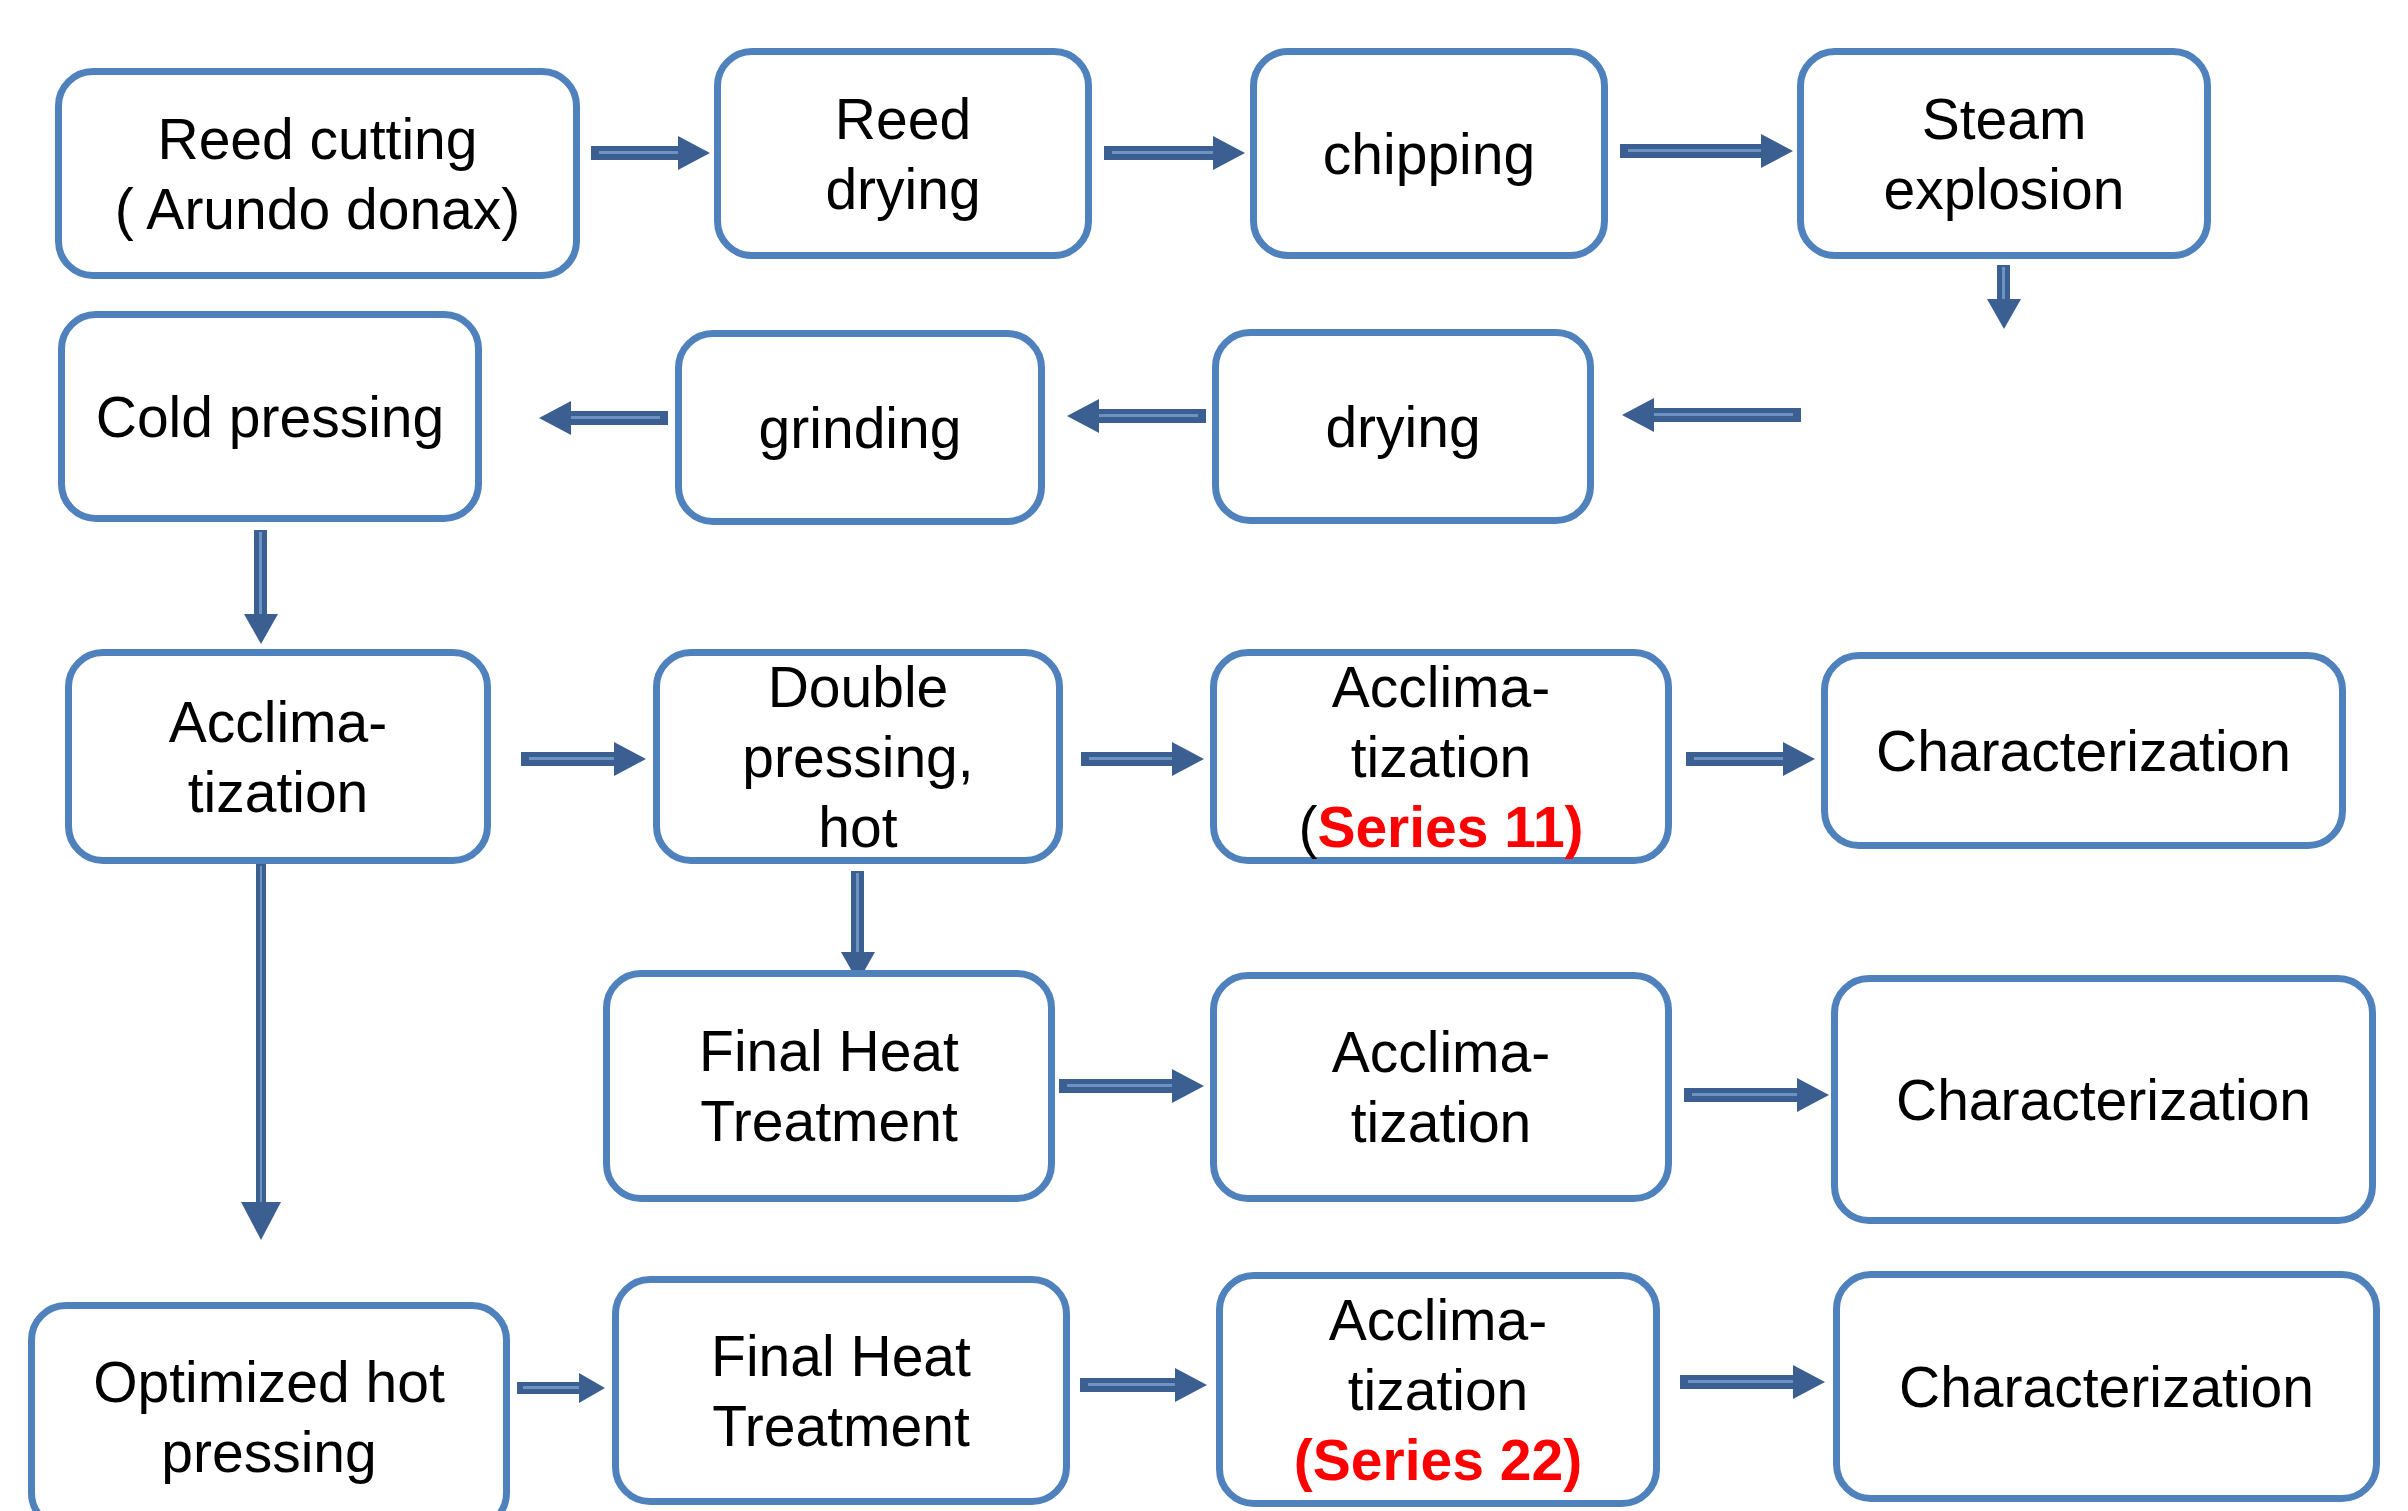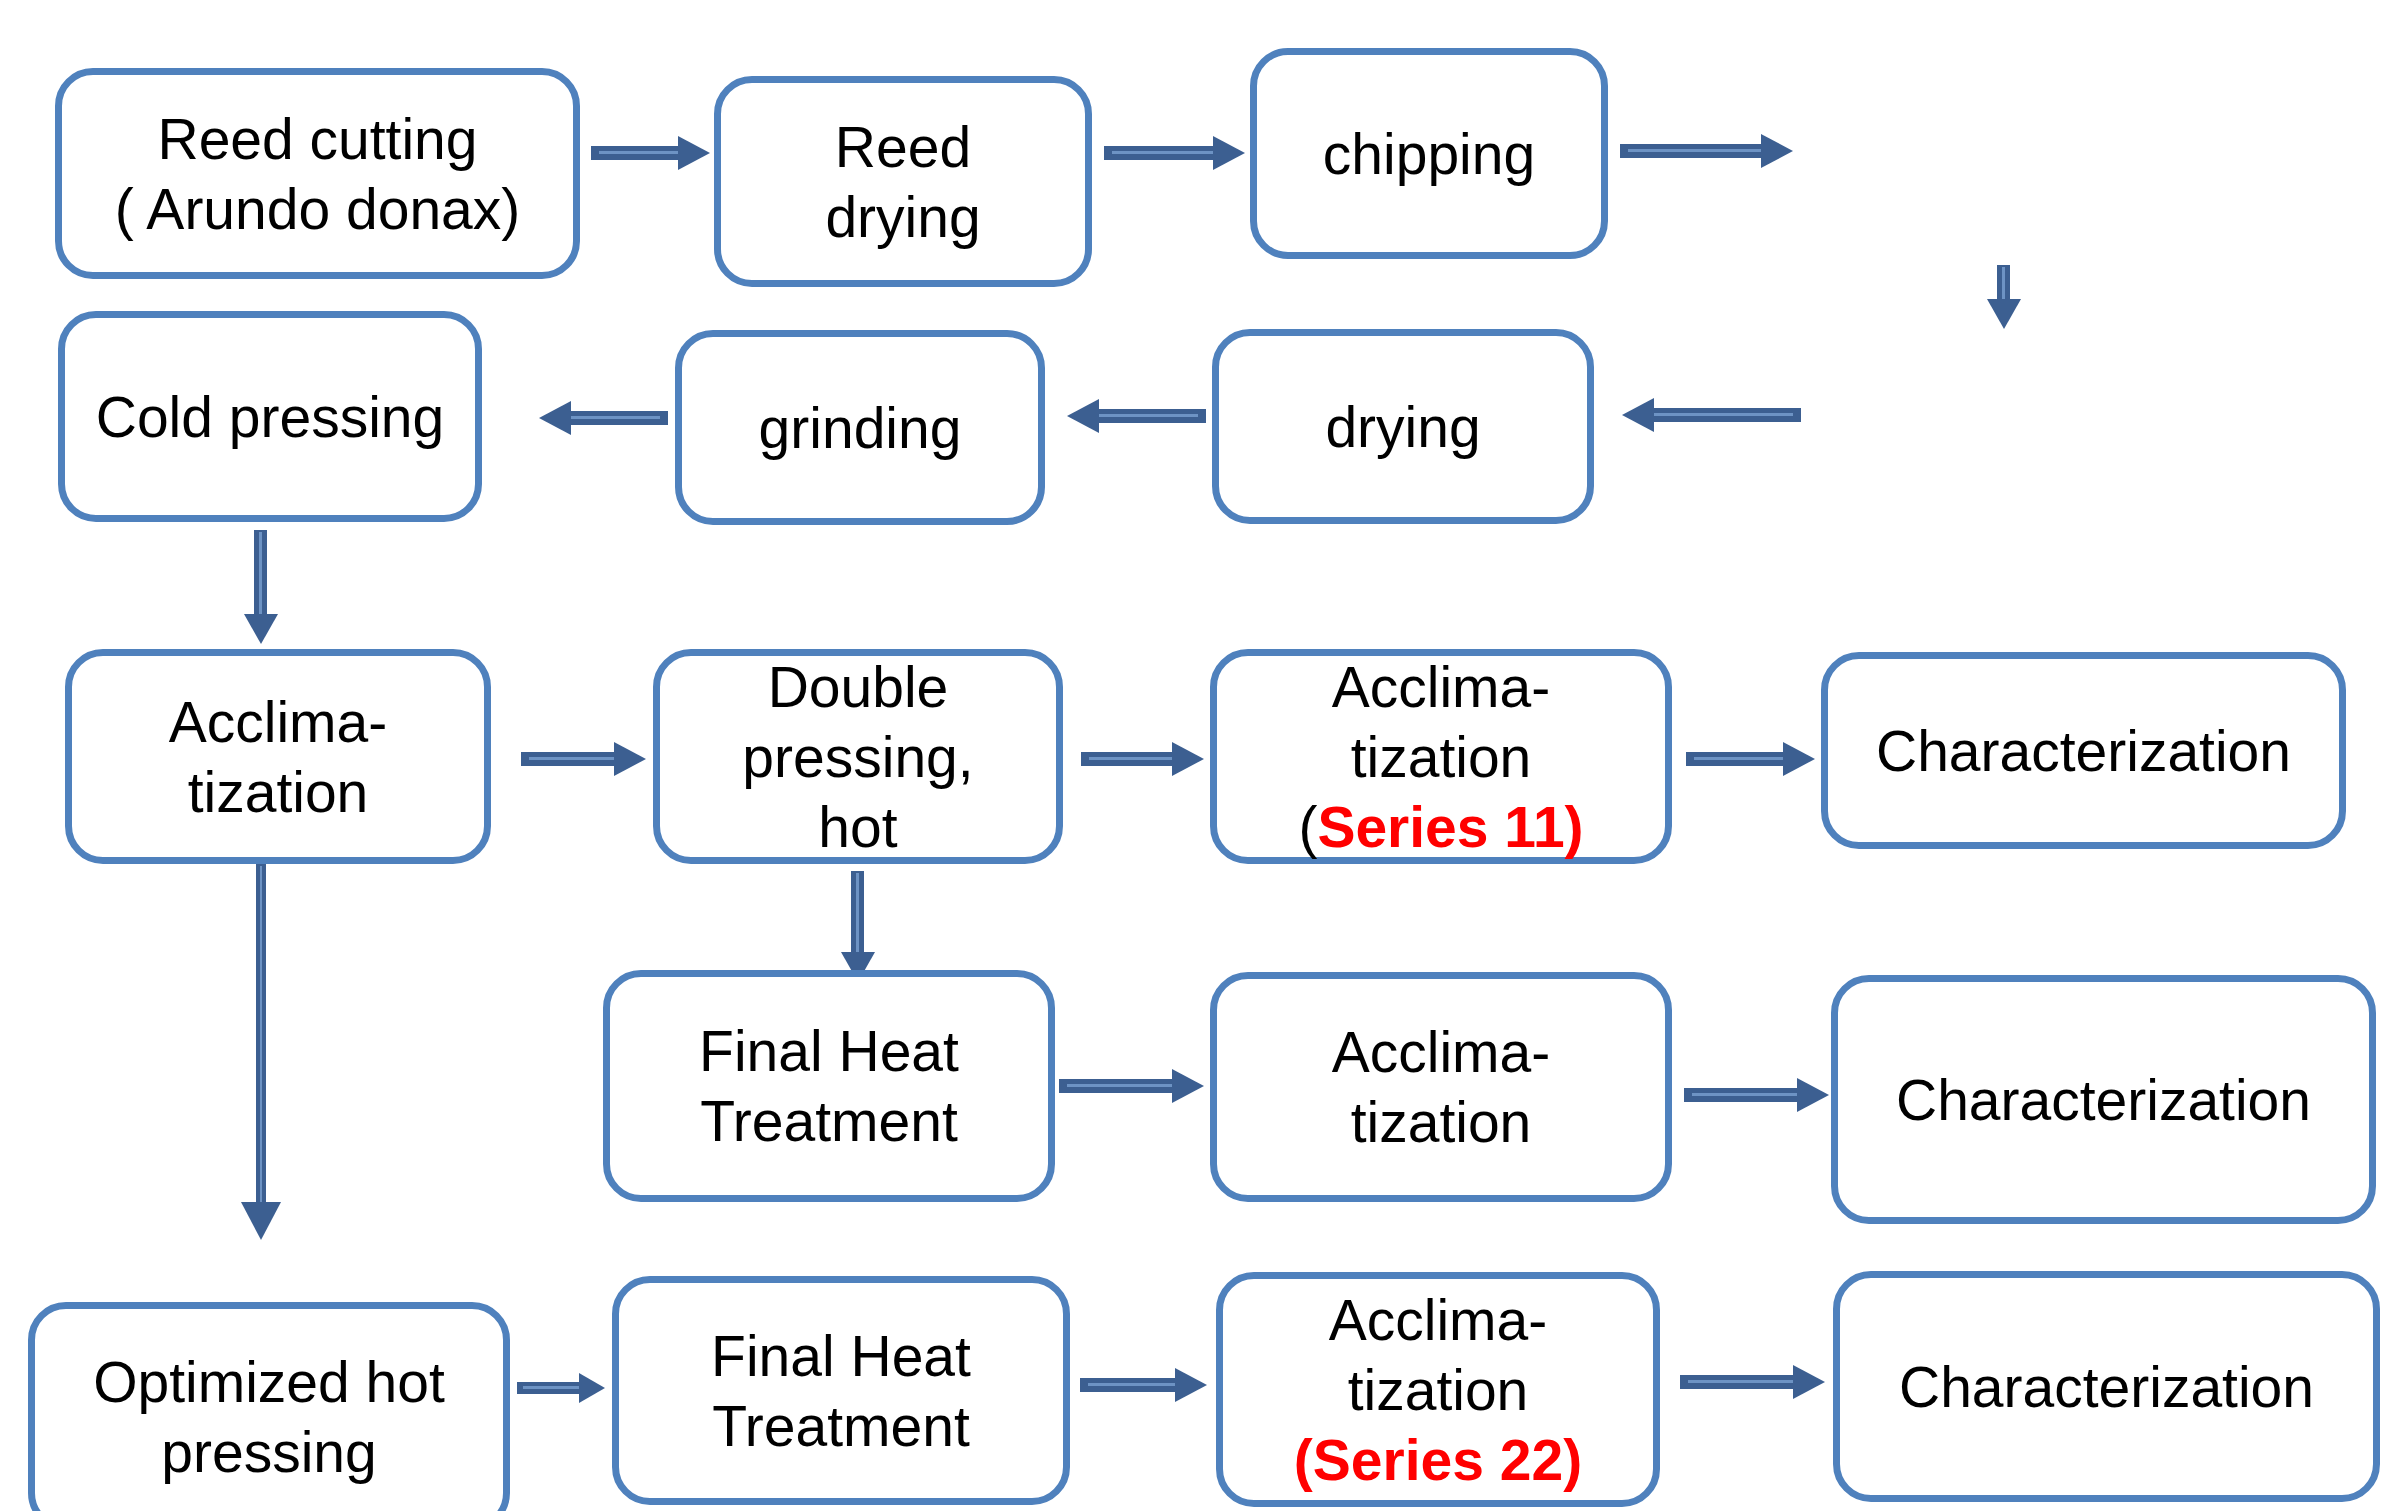--- a/index.html
+++ b/index.html
@@ -79,34 +79,38 @@
 <div class="canvas">
 
   <div class="box" style="left:55px;top:48px;width:525px;height:211px;margin-top:20px;">
     <span class="box-label">Reed cutting
 ( Arundo donax)</span>
   </div>
   <div class="arrow ar" style="left:591px;top:136px;width:119px;">
     <i class="shaft"></i>
       <i class="head"></i>
   </div>
-  <div class="box" style="left:714px;top:48px;width:378px;height:211px;margin-top:28px;">
+  <div class="box" style="left:714px;top:48px;width:378px;height:211px;">
     <span class="box-label">Reed
 drying</span>
   </div>
   <div class="arrow ar" style="left:1104px;top:136px;width:141px;">
     <i class="shaft"></i>
       <i class="head"></i>
   </div>
   <div class="box" style="left:1250px;top:48px;width:358px;height:211px;">
     <span class="box-label">chipping</span>
   </div>
   <div class="arrow ar" style="left:1620px;top:134px;width:173px;">
     <i class="shaft"></i>
       <i class="head"></i>
+  </div>
+  <div class="box" style="left:1797px;top:48px;width:414px;height:211px;">
+    <span class="box-label">Steam
+explosion</span>
   </div>
   <div class="arrow ad" style="left:1987px;top:265px;height:64px;">
     <i class="shaft"></i>
       <i class="head"></i>
   </div>
 
   <div class="arrow al" style="left:1622px;top:398px;width:179px;">
     <i class="shaft"></i>
       <i class="head"></i>
   </div>

